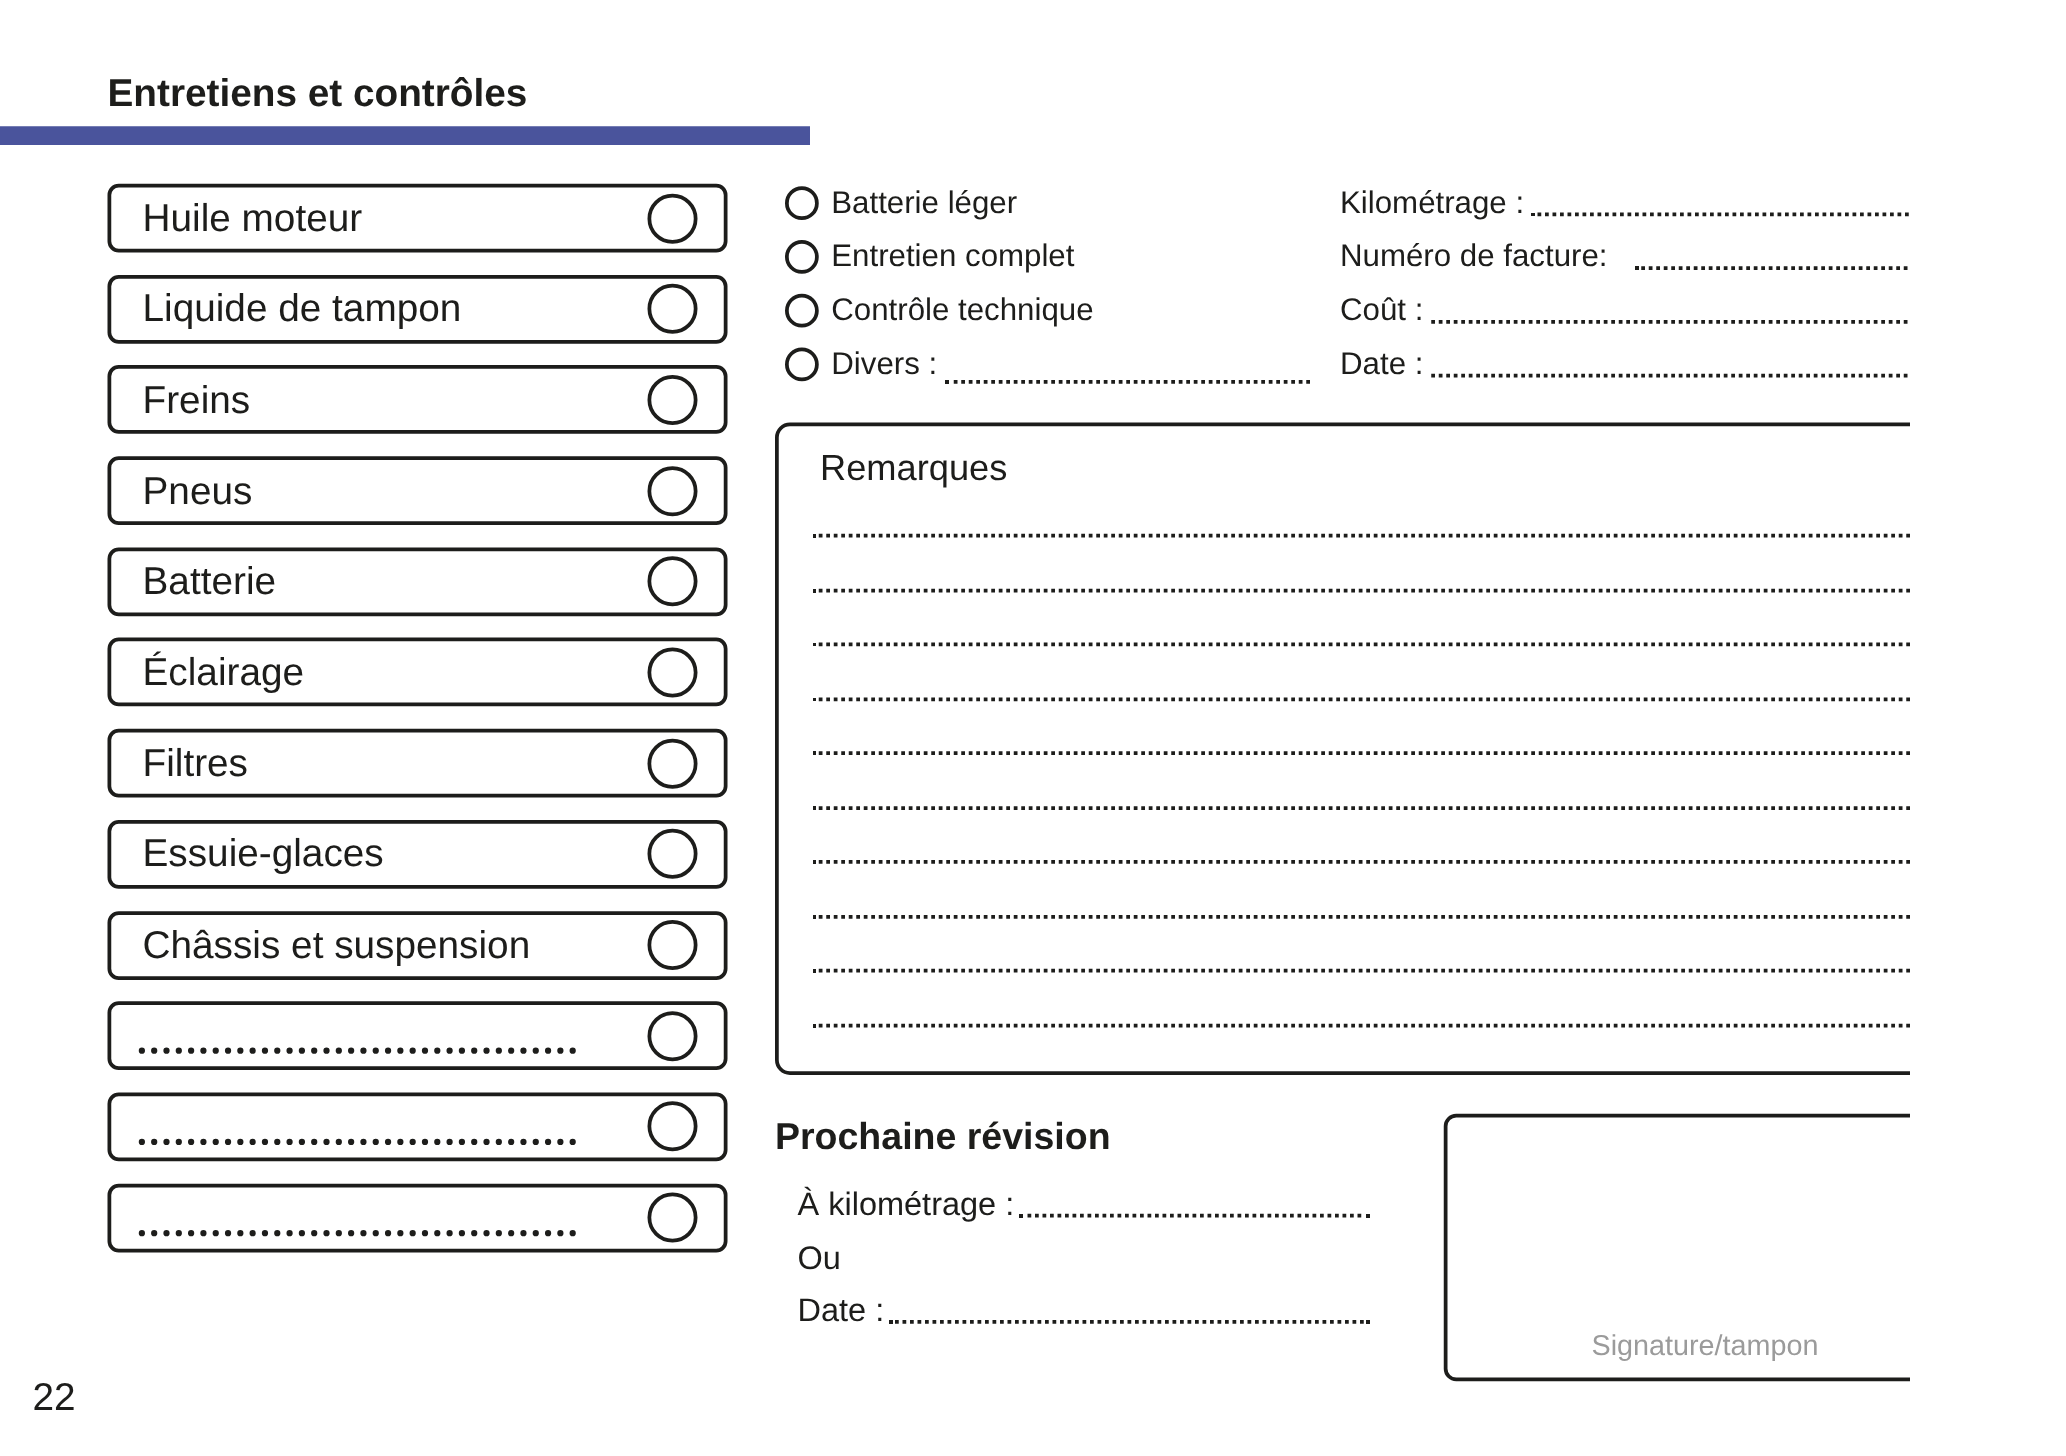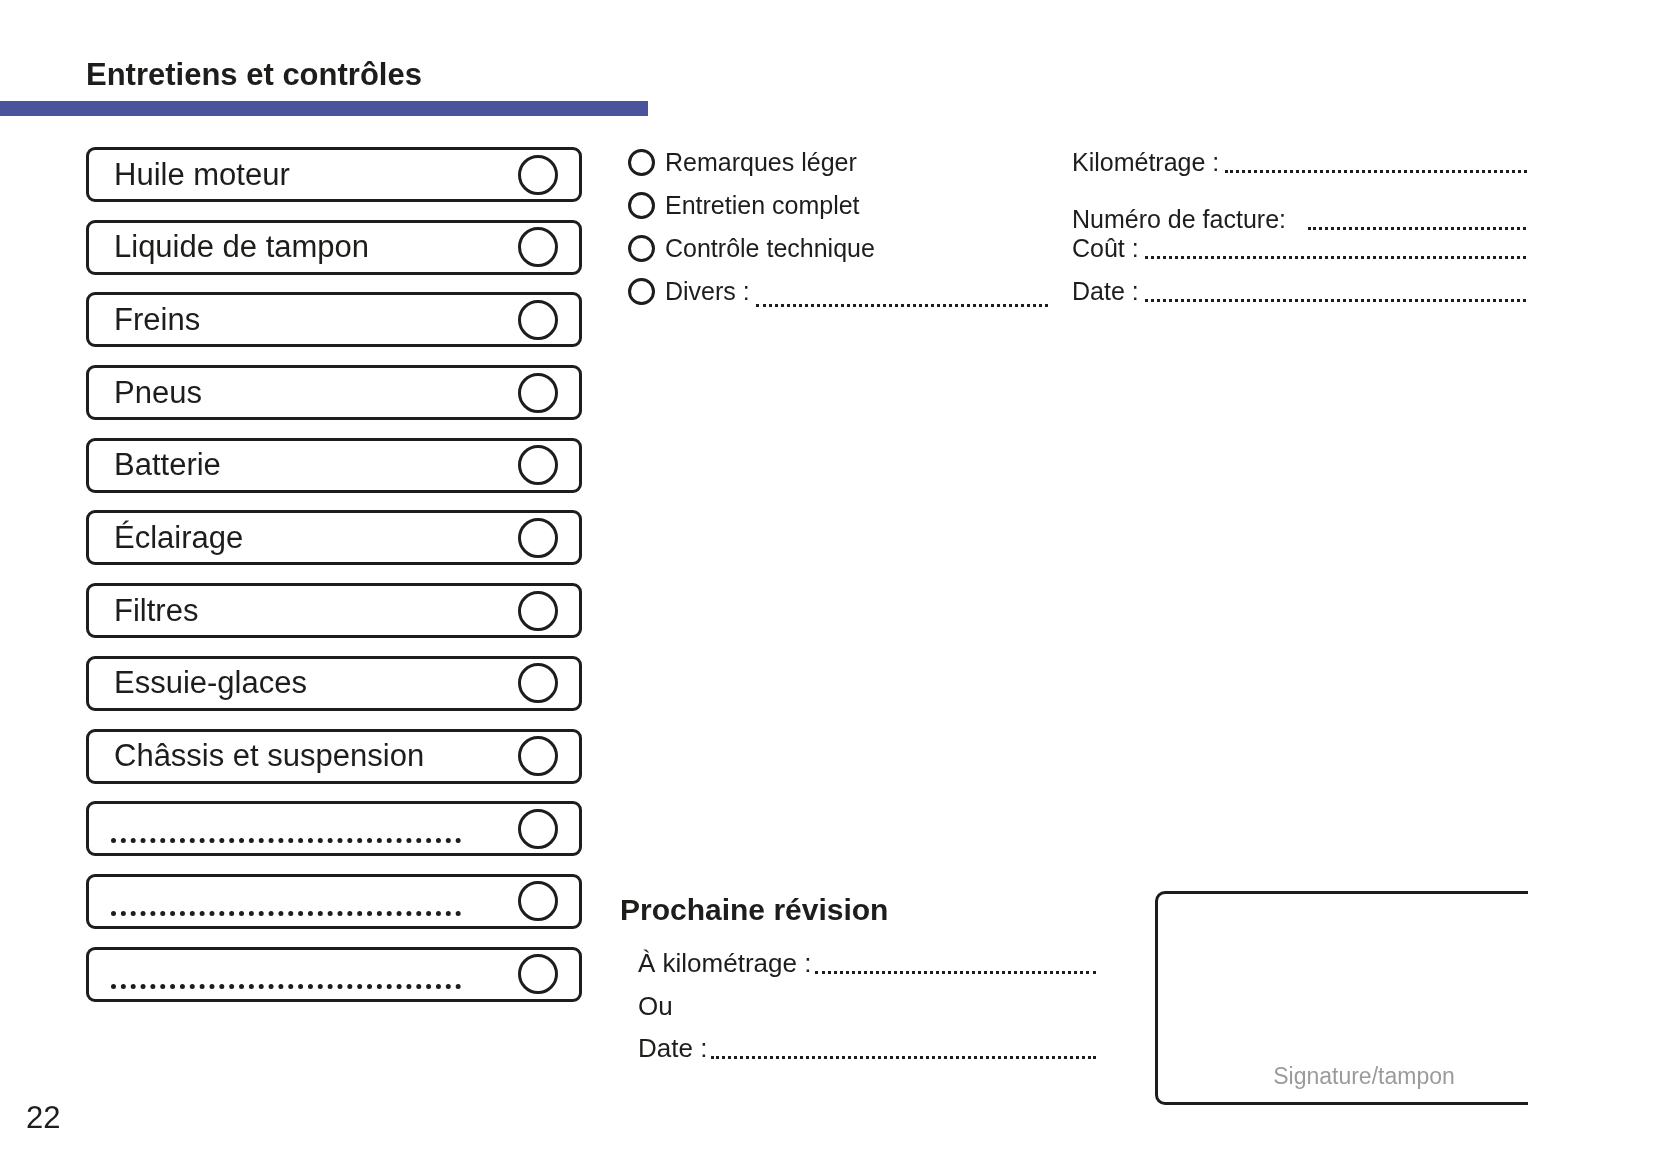--- a/index.html
+++ b/index.html
@@ -161,53 +161,66 @@
       <span class="check-circle"></span>
     </div>
     <div class="check-row">
       <span class="blank-dots"></span>
       <span class="check-circle"></span>
     </div>
   </div>
 
   <div class="service-row" style="top:148px;width:300px;">
     <span class="radio-circle"></span>
-    <span class="service-label">Remarques léger</span>
+    <span class="service-label">Batterie léger</span>
   </div>
   <div class="service-row" style="top:191px;width:300px;">
     <span class="radio-circle"></span>
     <span class="service-label">Entretien complet</span>
   </div>
   <div class="service-row" style="top:234px;width:300px;">
     <span class="radio-circle"></span>
     <span class="service-label">Contrôle technique</span>
   </div>
   <div class="service-row" style="top:277px;width:420px;">
     <span class="radio-circle"></span>
     <span class="service-label">Divers :</span>
     <span class="dot-fill"></span>
   </div>
 
   <div class="field-row" style="top:148px;">
     <span class="field-label">Kilométrage :</span>
     <span class="dot-fill"></span>
   </div>
-  <div class="field-row" style="top:205px;gap:16px;">
+  <div class="field-row" style="top:191px;gap:16px;">
     <span class="field-label">Numéro de facture:</span>
     <span class="dot-fill"></span>
   </div>
   <div class="field-row" style="top:234px;">
     <span class="field-label">Coût :</span>
     <span class="dot-fill"></span>
   </div>
   <div class="field-row" style="top:277px;">
     <span class="field-label">Date :</span>
     <span class="dot-fill"></span>
   </div>
 
+  <div class="remarks-box">
+    <h2 class="remarks-title">Remarques</h2>
+    <div class="rline" style="top:86px;"></div>
+    <div class="rline" style="top:130px;"></div>
+    <div class="rline" style="top:173px;"></div>
+    <div class="rline" style="top:217px;"></div>
+    <div class="rline" style="top:260px;"></div>
+    <div class="rline" style="top:304px;"></div>
+    <div class="rline" style="top:347px;"></div>
+    <div class="rline" style="top:391px;"></div>
+    <div class="rline" style="top:434px;"></div>
+    <div class="rline" style="top:478px;"></div>
+  </div>
 
   <h2 class="next-title">Prochaine révision</h2>
   <div class="next-row" style="top:948px;">
     <span class="next-label">À kilométrage :</span>
     <span class="dot-fill"></span>
   </div>
   <div class="next-row" style="top:991px;width:100px;">
     <span class="next-label">Ou</span>
   </div>
   <div class="next-row" style="top:1033px;">

